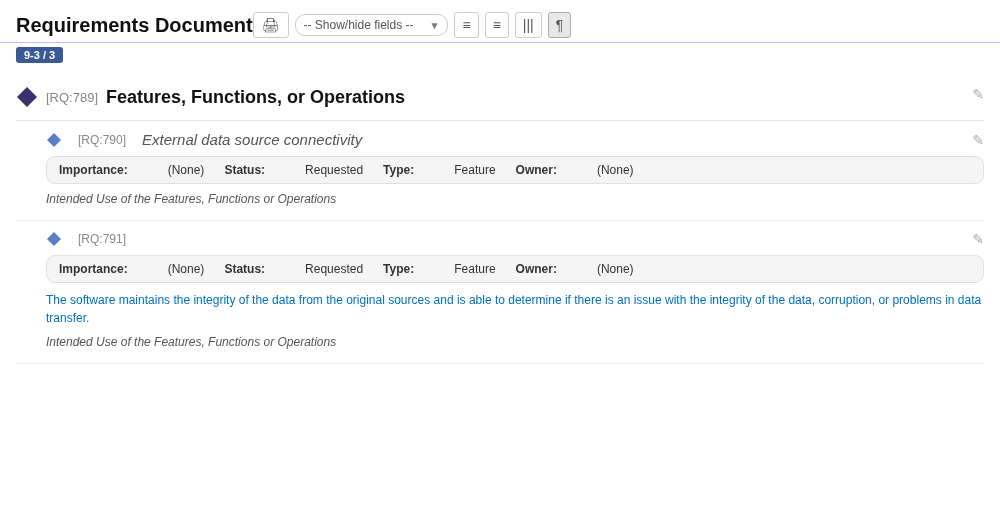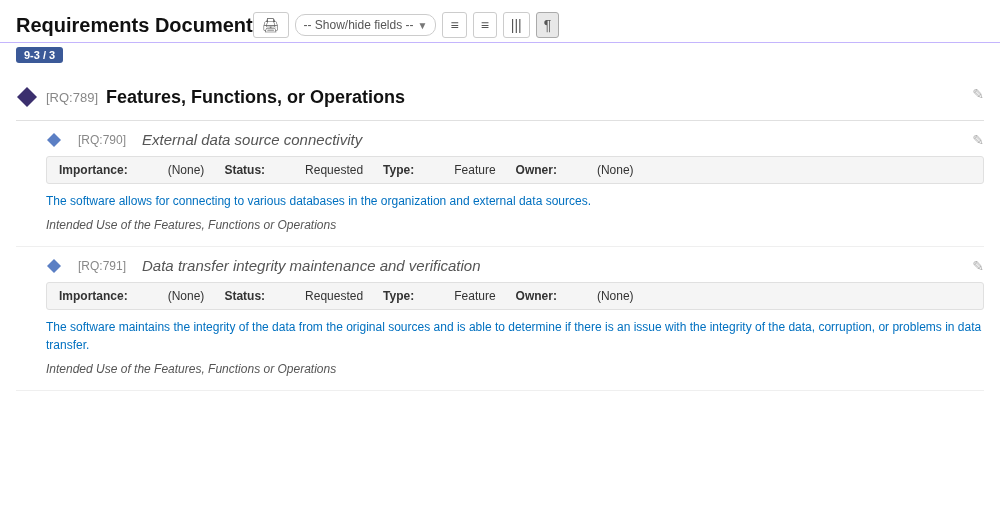--- a/index.html
+++ b/index.html
@@ -41,21 +41,21 @@
     }
     .show-hide-wrapper {
       display: flex;
       align-items: center;
       border: 1px solid #ccc;
       border-radius: 10px;
       padding: 3px 8px;
       cursor: pointer;
       font-size: 12px;
       color: #555;
-      gap: 4px;
+      gap: 16px;
     }
     .dropdown-arrow {
       font-size: 10px;
       color: #777;
     }
     .toolbar-icon-btn {
       background: none;
       border: 1px solid #ccc;
       border-radius: 3px;
       padding: 4px 7px;
@@ -152,21 +152,21 @@
       font-size: 15px;
       font-style: italic;
       color: #555;
       font-weight: normal;
     }
 
     
     .fields-bar {
       background: #f5f5f5;
       border: 1px solid #e0e0e0;
-      border-radius: 3px;
+      border-radius: 9px;
       padding: 6px 12px;
       display: flex;
       gap: 20px;
       font-size: 12px;
       margin-bottom: 8px;
     }
     .field-item {
       display: flex;
       gap: 4px;
     }
@@ -276,32 +276,30 @@
       <div class="field-item">
         <span class="field-label">Type:</span>
         <span class="field-value">Feature</span>
       </div>
       <div class="field-item">
         <span class="field-label">Owner:</span>
         <span class="field-value">(None)</span>
       </div>
     </div>
 
-    <p class="desc-text">The software allows for connecting to various databases in the organization and external data sources.</p>
     <h3 class="section-heading">Intended Use of the Features, Functions or Operations</h3>
   </div>
 
   <div class="req-sub">
     <div class="req-sub-header">
       <div class="req-sub-title">
         <svg class="diamond-icon-sm" viewBox="0 0 16 16">
           <polygon points="8,1 15,8 8,15 1,8" fill="#5b7fc4"></polygon>
         </svg>
         <span class="req-sub-id">[RQ:791]</span>
-        <span class="req-sub-name">Data transfer integrity maintenance and verification</span>
       </div>
       <span class="edit-icon">✎</span>
     </div>
 
     <div class="fields-bar">
       <div class="field-item">
         <span class="field-label">Importance:</span>
         <span class="field-value">(None)</span>
       </div>
       <div class="field-item">

